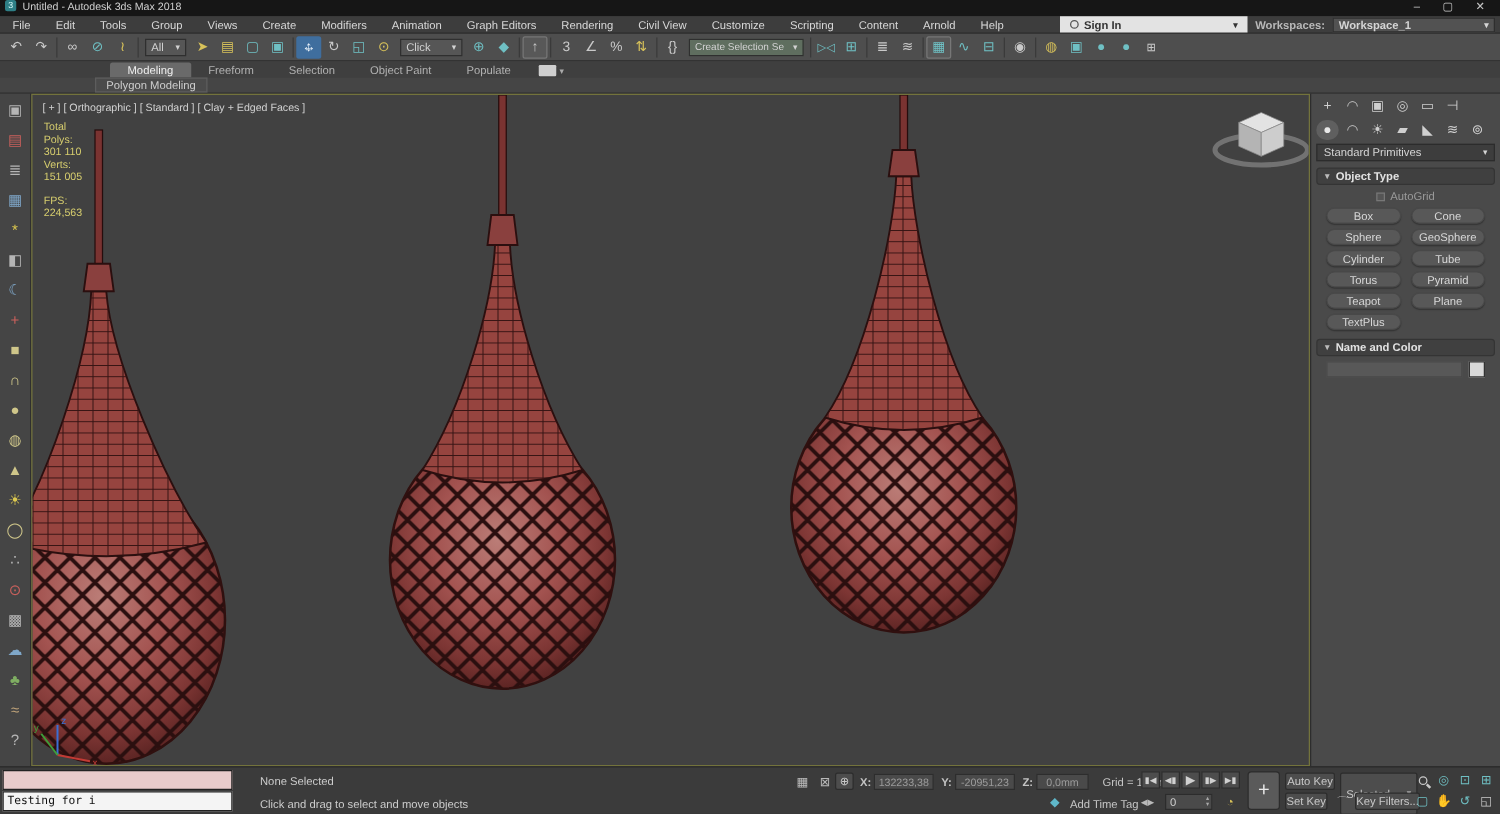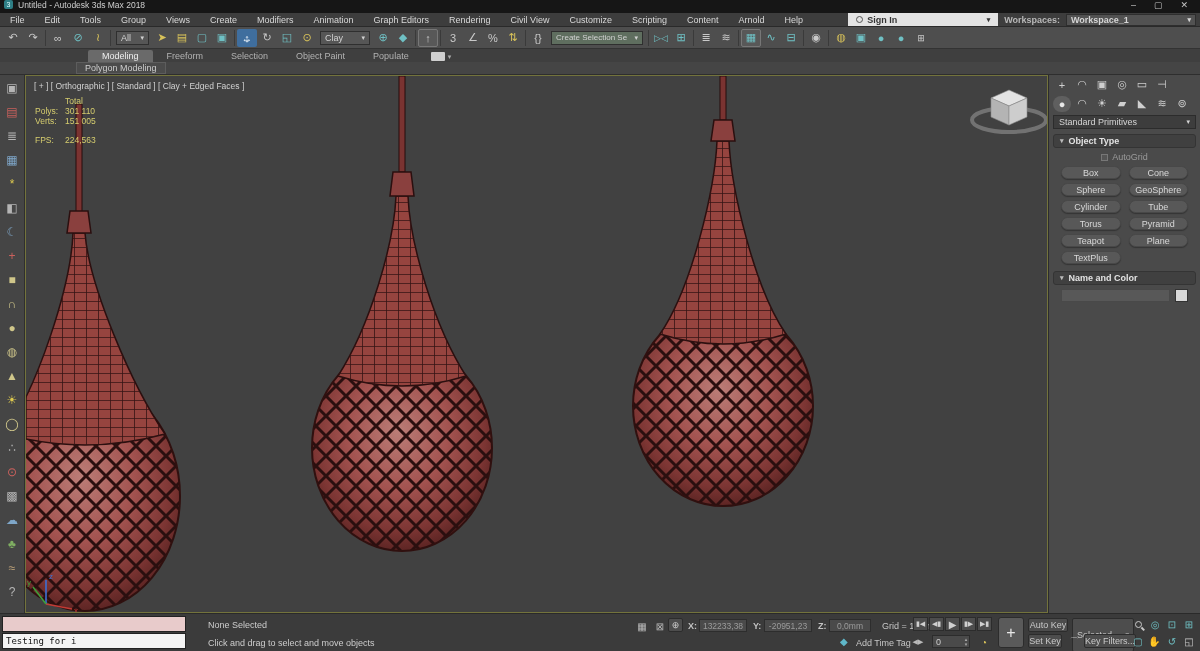--- a/index.html
+++ b/index.html
@@ -57,21 +57,21 @@
   .workarea { display:flex; height:538px; }
   .leftbar { width:25px; background:#454545; border-right:1px solid #2f2f2f; display:flex; flex-direction:column;
     align-items:center; padding-top:1px; }
   .lbtn { width:21px; height:24px; display:flex; align-items:center; justify-content:center; font-size:12px; color:#b5b5b5; }
   .lbtn.khaki { color:#cfc68a; } .lbtn.yellow { color:#ddc94f; } .lbtn.red { color:#c9605c; }
   .lbtn.blue { color:#7fa7c9; } .lbtn.green { color:#7fae62; } .lbtn.tan { color:#c0a47a; }
 
   .viewport { position:relative; flex:1; background:#414141; border:1px solid #73733c; overflow:hidden; }
   .vp-label { position:absolute; left:8px; top:5px; color:#d2d2d2; font-size:8.5px; }
   .vstats { position:absolute; left:9px; top:20px; color:#d6cd6e; font-size:8.5px; line-height:10px; }
-  .vstats .row { display:flex; }
+  .vstats .row { display:flex;flex-direction:column; }
   .vstats .lab { width:30px; }
   .vstats .gap { height:9px; }
   .lamps { position:absolute; inset:0; }
 
   
   .cpanel { width:152px; background:#4a4a4a; border-left:1px solid #2d2d2d; display:flex; flex-direction:column; }
   .cp-iconrow { display:flex; align-items:center; height:19px; padding:0 4px; gap:2px; }
   .cp-ic { width:18px; height:16px; display:flex; align-items:center; justify-content:center; color:#cfcfcf; font-size:11px; }
   .cp-ic.active { background:#5f5f5f; border-radius:8px; color:#e8e8e8; }
   .cp-drop { margin:2px 4px; background:#3d3d3d; border:1px solid #2c2c2c; height:14px; display:flex;
@@ -190,21 +190,21 @@
   <div class="tbtn teal">▣</div>
   <div class="sep"></div>
   <div class="tbtn active move-stack">
     <span>↔</span>
     <span>↕</span>
   </div>
   <div class="tbtn">↻</div>
   <div class="tbtn teal">◱</div>
   <div class="tbtn yellow">⊙</div>
   <div class="tdrop w50">
-    <span>Clay</span>
+    <span>Click</span>
     <span class="caret">▾</span>
   </div>
   <div class="tbtn teal">⊕</div>
   <div class="tbtn teal">◆</div>
   <div class="sep"></div>
   <div class="tbtn boxed">↑</div>
   <div class="sep"></div>
   <div class="tbtn">3</div>
   <div class="tbtn">∠</div>
   <div class="tbtn">%</div>

